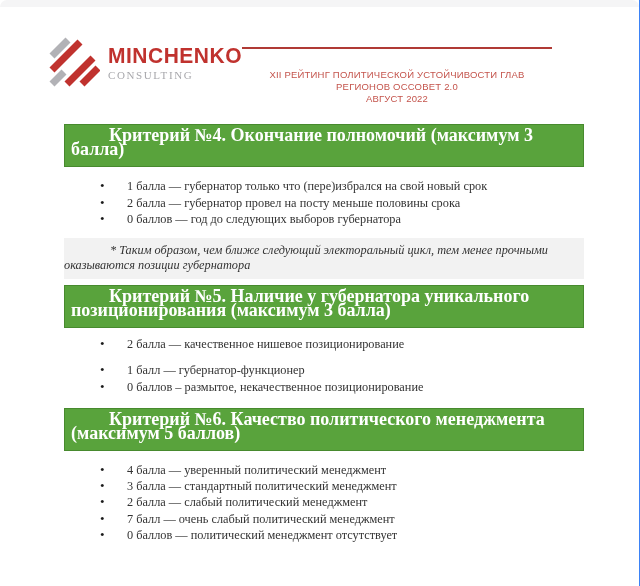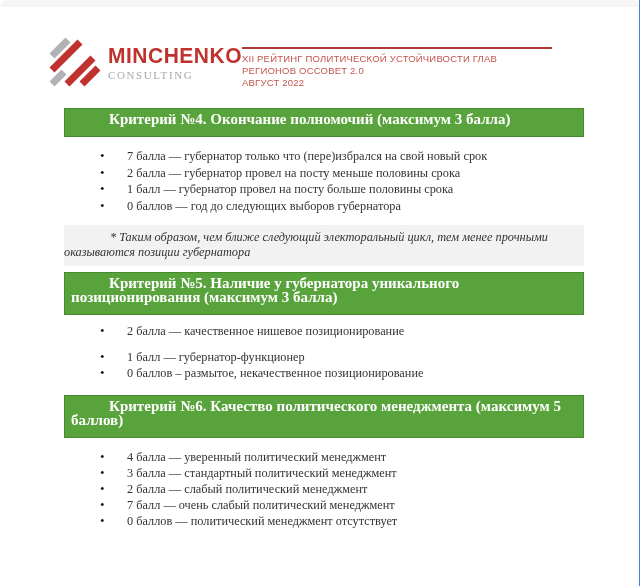--- a/index.html
+++ b/index.html
@@ -36,35 +36,35 @@
   }
   .brand-sub{
     font-family:Liberation Serif, serif;
     font-size:11px;letter-spacing:1.6px;
     color:#a8a8ac;margin-top:4px;
   }
   .masthead{
     width:336px;
     margin-top:10px;
     border-top:2px solid #b03a35;
-    padding-top:4px;
-    text-align:left;
+    padding-top:20px;
+    text-align:center;
     font-family:"Liberation Sans", sans-serif;
     font-size:9.5px;line-height:12px;
     color:#c4544c;
     letter-spacing:.2px;
   }
   
   .content{margin:19px 55px 0 64px;}
   .crit-bar{
     background:#59a33c;
     border:1px solid #478a2e;
     color:#ffffff;
     font-weight:bold;
-    font-size:15px;line-height:14px;
+    font-size:18px;line-height:14px;
     padding:3px 6px 10px 6px;
     text-indent:38px;
     box-sizing:border-box;
   }
   .blist{margin:11px 0 10px 0;font-size:12.3px;line-height:15.7px;}
   .li{text-indent:36px;}
   .bullet{
     display:inline-block;width:27px;
     text-indent:0;
     font-size:13px;color:#1a1a1a;
@@ -107,23 +107,22 @@
     <div class="masthead">
       <div>XII РЕЙТИНГ ПОЛИТИЧЕСКОЙ УСТОЙЧИВОСТИ ГЛАВ РЕГИОНОВ ОССОВЕТ 2.0</div>
       <div>АВГУСТ 2022</div>
     </div>
   </div>
 
   <div class="content">
 
     <div class="crit-bar">Критерий №4. Окончание полномочий (максимум 3 балла)</div>
     <div class="blist">
-      <div class="li"><span class="bullet">•</span><span>7 балла — губернатор только что (пере)избрался на свой новый срок</span></div>
+      <div class="li"><span class="bullet">•</span><span>1 балла — губернатор только что (пере)избрался на свой новый срок</span></div>
       <div class="li"><span class="bullet">•</span><span>2 балла — губернатор провел на посту меньше половины срока</span></div>
-      <div class="li"><span class="bullet">•</span><span>1 балл — губернатор провел на посту больше половины срока</span></div>
       <div class="li"><span class="bullet">•</span><span>0 баллов — год до следующих выборов губернатора</span></div>
     </div>
     <div class="note">* Таким образом, чем ближе следующий электоральный цикл, тем менее прочными оказываются позиции губернатора</div>
 
     <div class="crit-bar">Критерий №5. Наличие у губернатора уникального позиционирования (максимум 3 балла)</div>
     <div class="blist gap-first mt8">
       <div class="li"><span class="bullet">•</span><span>2 балла — качественное нишевое позиционирование</span></div>
       <div class="li"><span class="bullet">•</span><span>1 балл — губернатор-функционер</span></div>
       <div class="li"><span class="bullet">•</span><span>0 баллов – размытое, некачественное позиционирование</span></div>
     </div>

